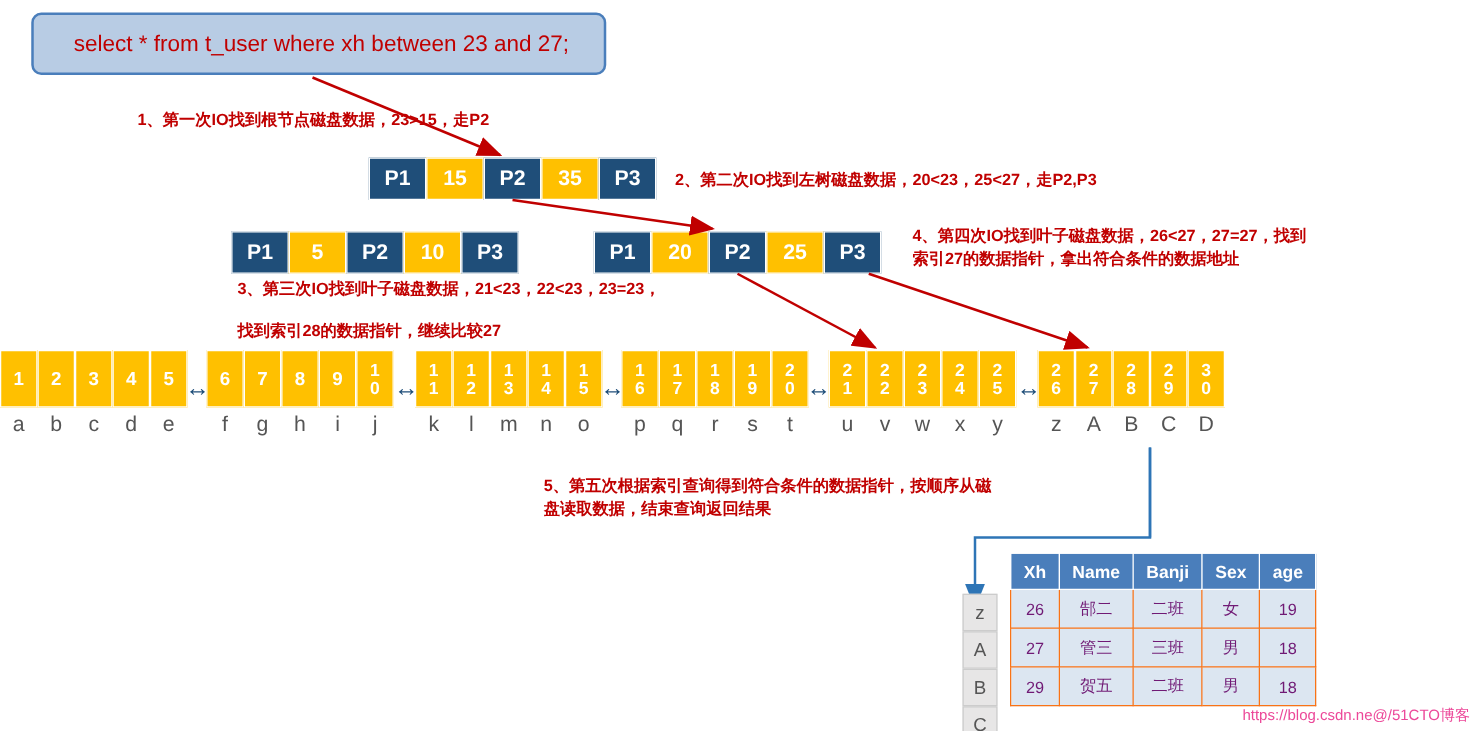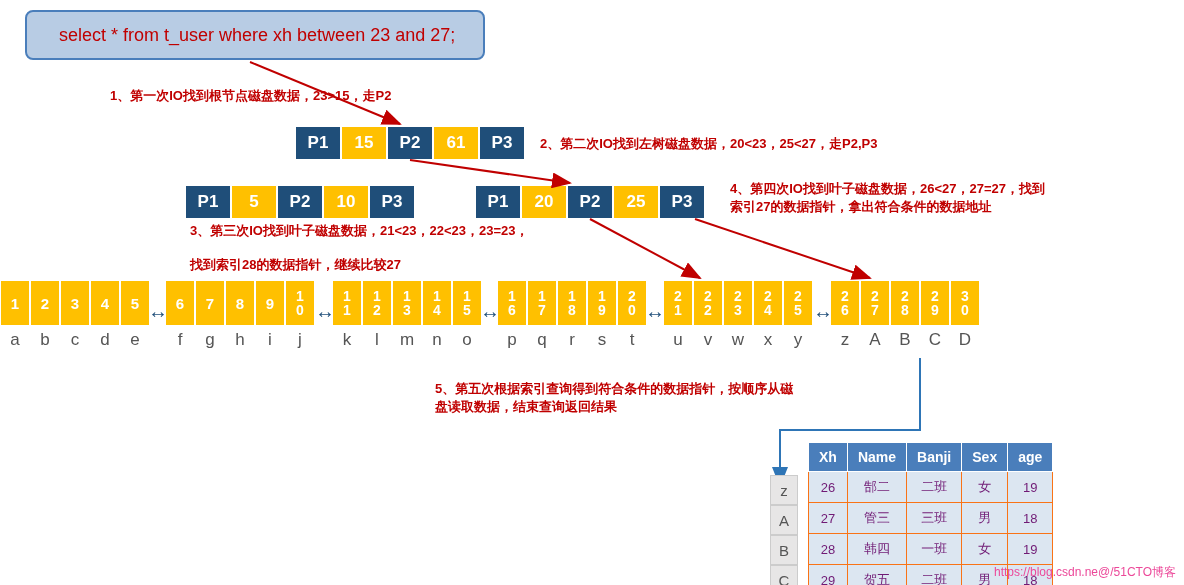--- a/index.html
+++ b/index.html
@@ -36,21 +36,21 @@
 <div class="annot" style="left:190px; top:256px;text-align:right;">找到索引28的数据指针，继续比较27</div>
 <div class="annot" style="left:730px; top:180px;">4、第四次IO找到叶子磁盘数据，26&lt;27，27=27，找到</div>
 <div class="annot" style="left:730px; top:198px;">索引27的数据指针，拿出符合条件的数据地址</div>
 <div class="annot" style="left:435px; top:380px;">5、第五次根据索引查询得到符合条件的数据指针，按顺序从磁</div>
 <div class="annot" style="left:435px; top:398px;">盘读取数据，结束查询返回结果</div>
 
 <div class="node" style="left:295px; top:126px;">
   <div class="cell p">P1</div>
   <div class="cell k">15</div>
   <div class="cell p">P2</div>
-  <div class="cell k">61</div>
+  <div class="cell k">35</div>
   <div class="cell p">P3</div>
 </div>
 
 <div class="node" style="left:185px; top:185px;">
   <div class="cell p">P1</div>
   <div class="cell k">5</div>
   <div class="cell p">P2</div>
   <div class="cell k">10</div>
   <div class="cell p">P3</div>
 </div>
@@ -280,27 +280,20 @@
         <td>19</td>
       </tr>
       <tr>
         <td>27</td>
         <td>管三</td>
         <td>三班</td>
         <td>男</td>
         <td>18</td>
       </tr>
       <tr>
-        <td>28</td>
-        <td>韩四</td>
-        <td>一班</td>
-        <td>女</td>
-        <td>19</td>
-      </tr>
-      <tr>
         <td>29</td>
         <td>贺五</td>
         <td>二班</td>
         <td>男</td>
         <td>18</td>
       </tr>
     </tbody>
 </table>
 
 <div class="wm">https://blog.csdn.ne@/51CTO博客</div>

